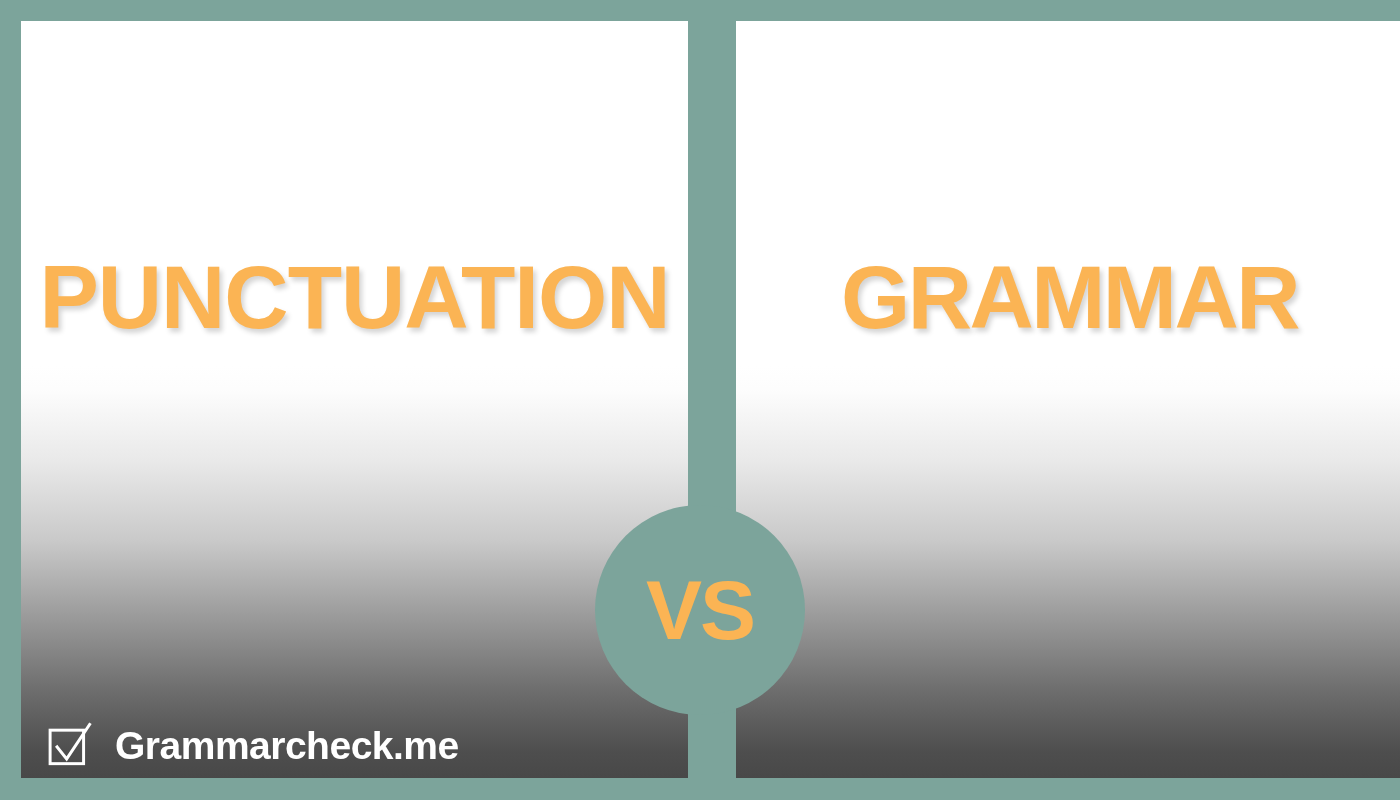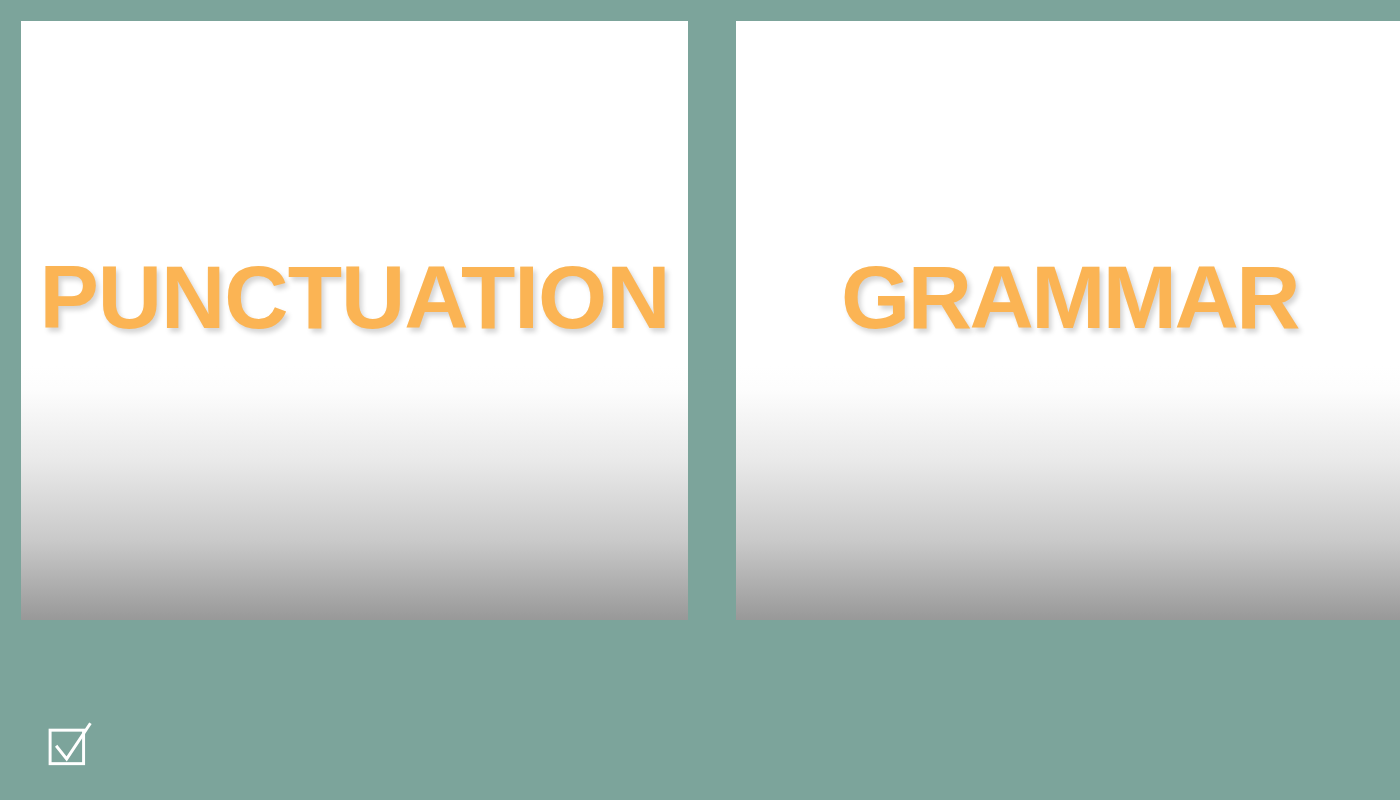--- a/index.html
+++ b/index.html
@@ -14,21 +14,21 @@
     height: 800px;
     overflow: hidden;
     font-family: "Liberation Sans", sans-serif;
     background: #7ca49b;
   }
 
   
   .panel {
     position: absolute;
     top: 21px;
-    height: 599px;
+    height: 757px;
     background-image: linear-gradient(
       to bottom,
       #ffffff 0px,
       #ffffff 345px,
       #fdfdfd 368px,
       #e9e9e9 440px,
       #c9c9c9 520px,
       #9e9e9e 590px,
       #6d6d6d 670px,
       #4e4e4e 730px,
@@ -115,21 +115,25 @@
 <div id="stage">
 
   <div class="panel panel-left">
     <div class="headline">PUNCTUATION</div>
   </div>
 
   <div class="panel panel-right">
     <div class="headline tight">GRAMMAR</div>
   </div>
 
+  <div class="vs-badge">
+    <span class="vs-text">VS</span>
+  </div>
 
   <div class="brand">
     <svg class="brand-icon" viewBox="0 0 46 48">
       <rect x="2.2" y="8.5" width="35" height="35" fill="none" stroke="#ffffff" stroke-width="3.1"></rect>
       <path d="M 9.5 26 L 19.5 38.5 L 43.5 2.5" fill="none" stroke="#ffffff" stroke-width="3.1" stroke-linecap="square" stroke-linejoin="miter"></path>
     </svg>
+    <span class="brand-name">Grammarcheck.me</span>
   </div>
 
 </div>
 
 </body></html>

